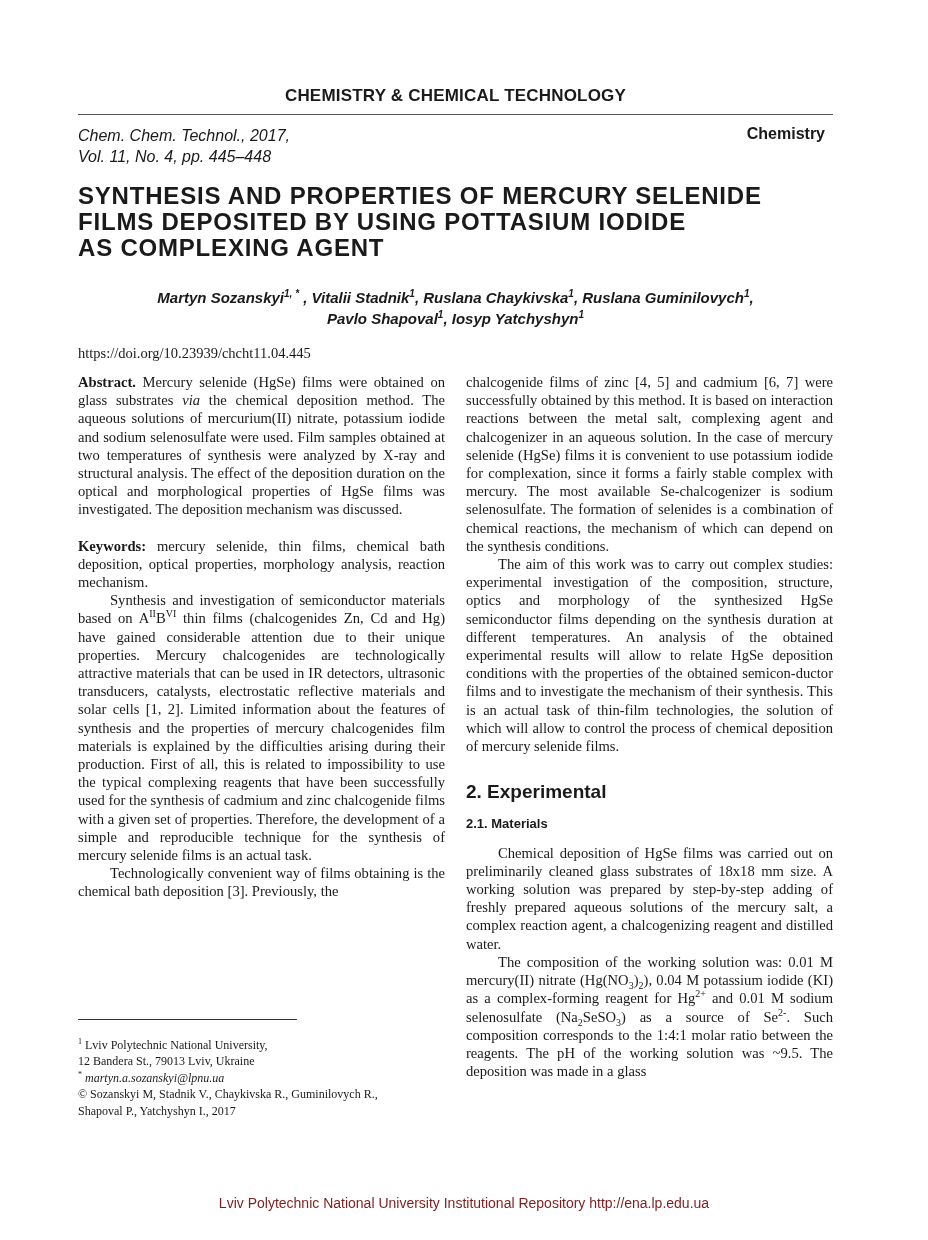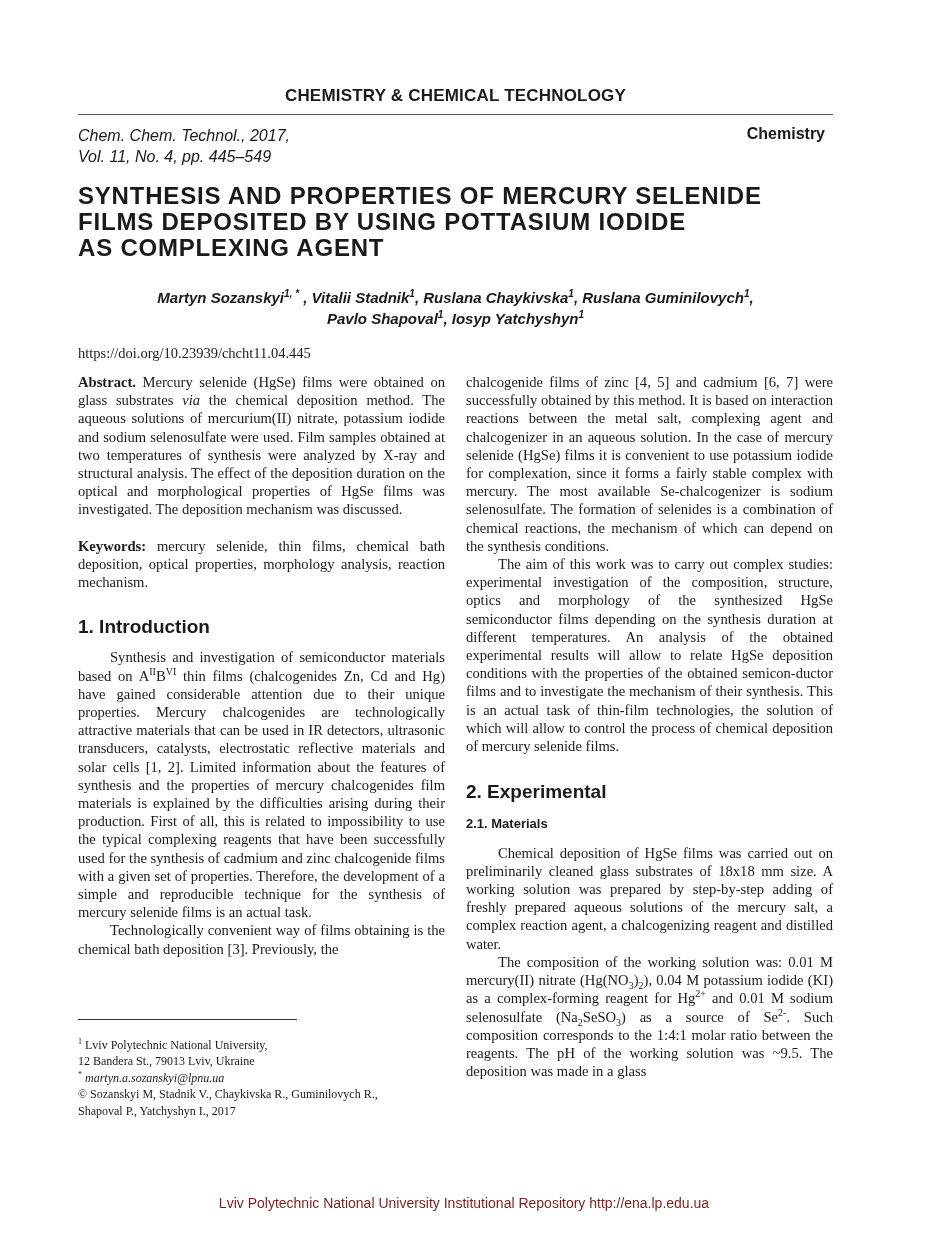--- a/index.html
+++ b/index.html
@@ -27,21 +27,21 @@
   .footer { left: 0; width: 928px; top: 1195px; text-align: center; font-family: "Liberation Sans", sans-serif; font-size: 14px; color: #7f1d1d; }
 </style>
 </head>
 <body>
 
 <div class="abs journal-header">CHEMISTRY &amp; CHEMICAL TECHNOLOGY</div>
 <div class="abs header-rule"></div>
 
 <div class="abs citation">
   <div>Chem. Chem. Technol., 2017,</div>
-  <div>Vol. 11, No. 4, pp. 445–549</div>
+  <div>Vol. 11, No. 4, pp. 445–448</div>
 </div>
 <div class="abs category">Chemistry</div>
 
 <div class="abs title">
   <div>SYNTHESIS AND PROPERTIES OF MERCURY SELENIDE</div>
   <div>FILMS DEPOSITED BY USING POTTASIUM IODIDE</div>
   <div>AS COMPLEXING AGENT</div>
 </div>
 
 <div class="abs authors">
@@ -59,21 +59,20 @@
 
 <div class="abs doi">https://doi.org/10.23939/chcht11.04.445</div>
 
 <div class="abs col col-left">
   <p>
     <b>Abstract.</b><span> Mercury selenide (HgSe) films were obtained on glass substrates </span><i>via</i><span> the chemical deposition method. The aqueous solutions of mercurium(II) nitrate, potassium iodide and sodium selenosulfate were used. Film samples obtained at two temperatures of synthesis were analyzed by X-ray and structural analysis. The effect of the deposition duration on the optical and morphological properties of HgSe films was investigated. The deposition mechanism was discussed.</span>
   </p>
   <p style="margin-top:18px;">
     <b>Keywords:</b><span> mercury selenide, thin films, chemical bath deposition, optical properties, morphology analysis, reaction mechanism.</span>
   </p>
-  <h2 class="h1" style="margin-top:27px; margin-bottom:12px;">1. Introduction</h2>
   <p class="indent"><span>Synthesis and investigation of semiconductor materials based on A</span><sup class="s">II</sup><span>B</span><sup class="s">VI</sup><span> thin films (chalcogenides Zn, Cd and Hg) have gained considerable attention due to their unique properties. Mercury chalcogenides are technologically attractive materials that can be used in IR detectors, ultrasonic transducers, catalysts, electrostatic reflective materials and solar cells [1, 2]. Limited information about the features of synthesis and the properties of mercury chalcogenides film materials is explained by the difficulties arising during their production. First of all, this is related to impossibility to use the typical complexing reagents that have been successfully used for the synthesis of cadmium and zinc chalcogenide films with a given set of properties. Therefore, the development of a simple and reproducible technique for the synthesis of mercury selenide films is an actual task.</span></p>
   <p class="indent">Technologically convenient way of films obtaining is the chemical bath deposition [3]. Previously, the</p>
 </div>
 
 <div class="abs footnote-rule"></div>
 <div class="abs footnotes">
   <div><sup>1</sup><span> Lviv Polytechnic National University,</span></div>
   <div>12 Bandera St., 79013 Lviv, Ukraine</div>
   <div><sup>*</sup><i> martyn.a.sozanskyi@lpnu.ua</i></div>
   <div>© Sozanskyi M, Stadnik V., Chaykivska R., Guminilovych R.,</div>

